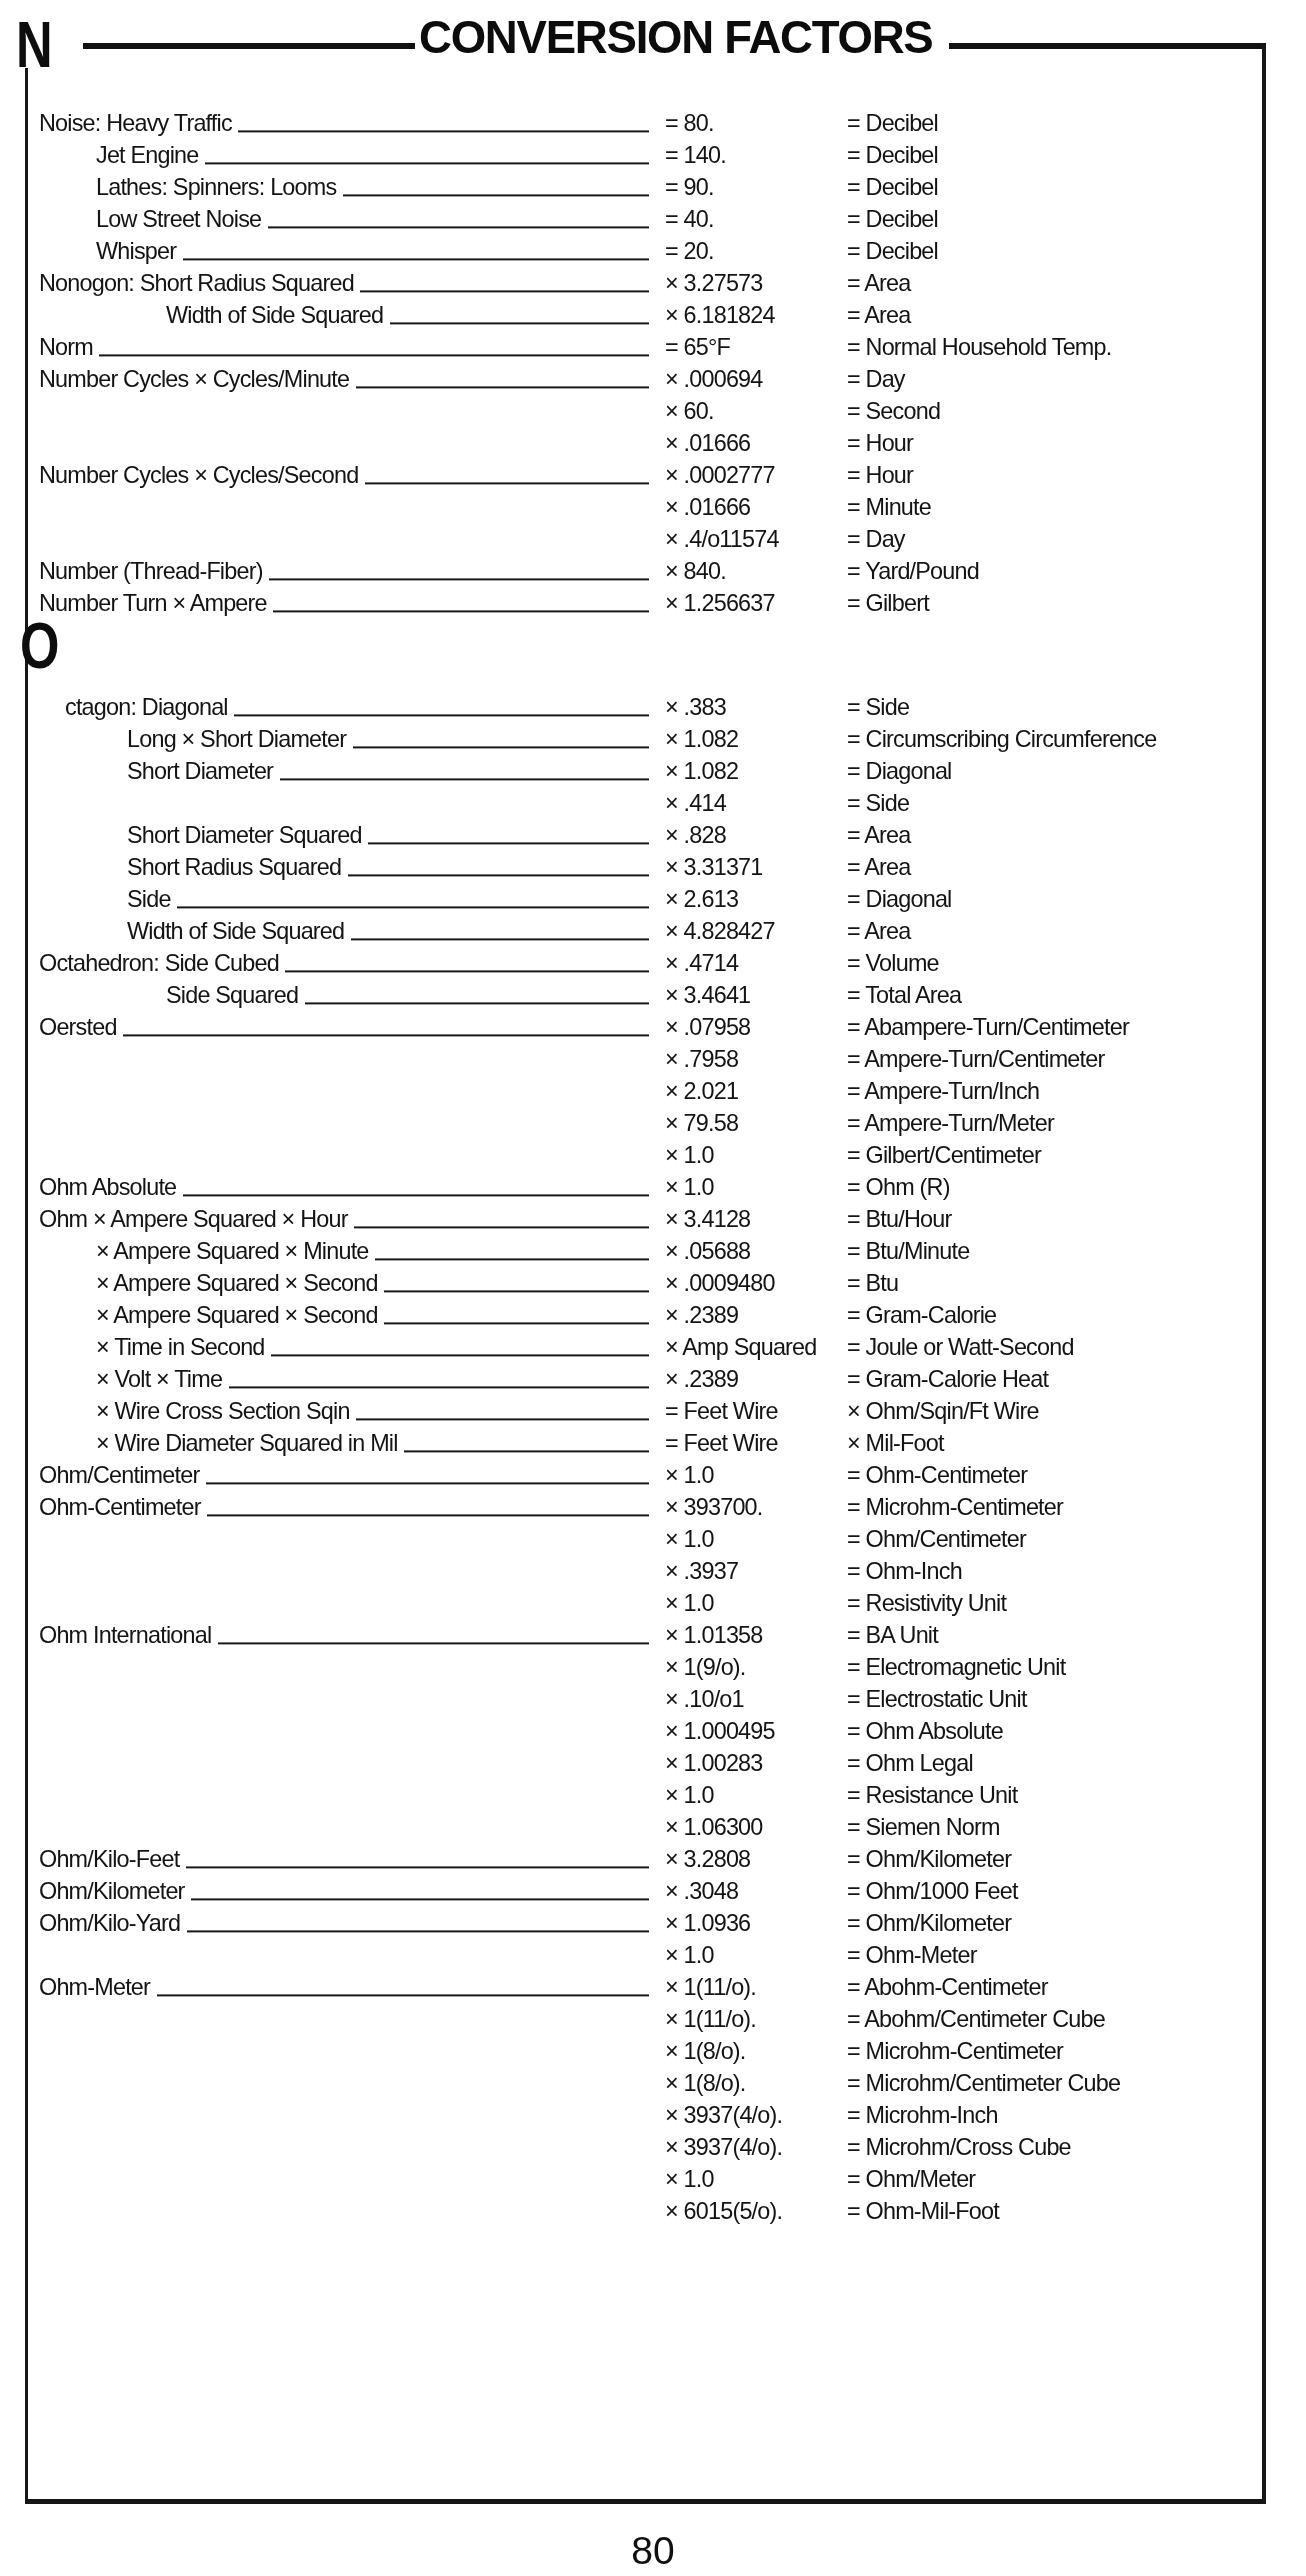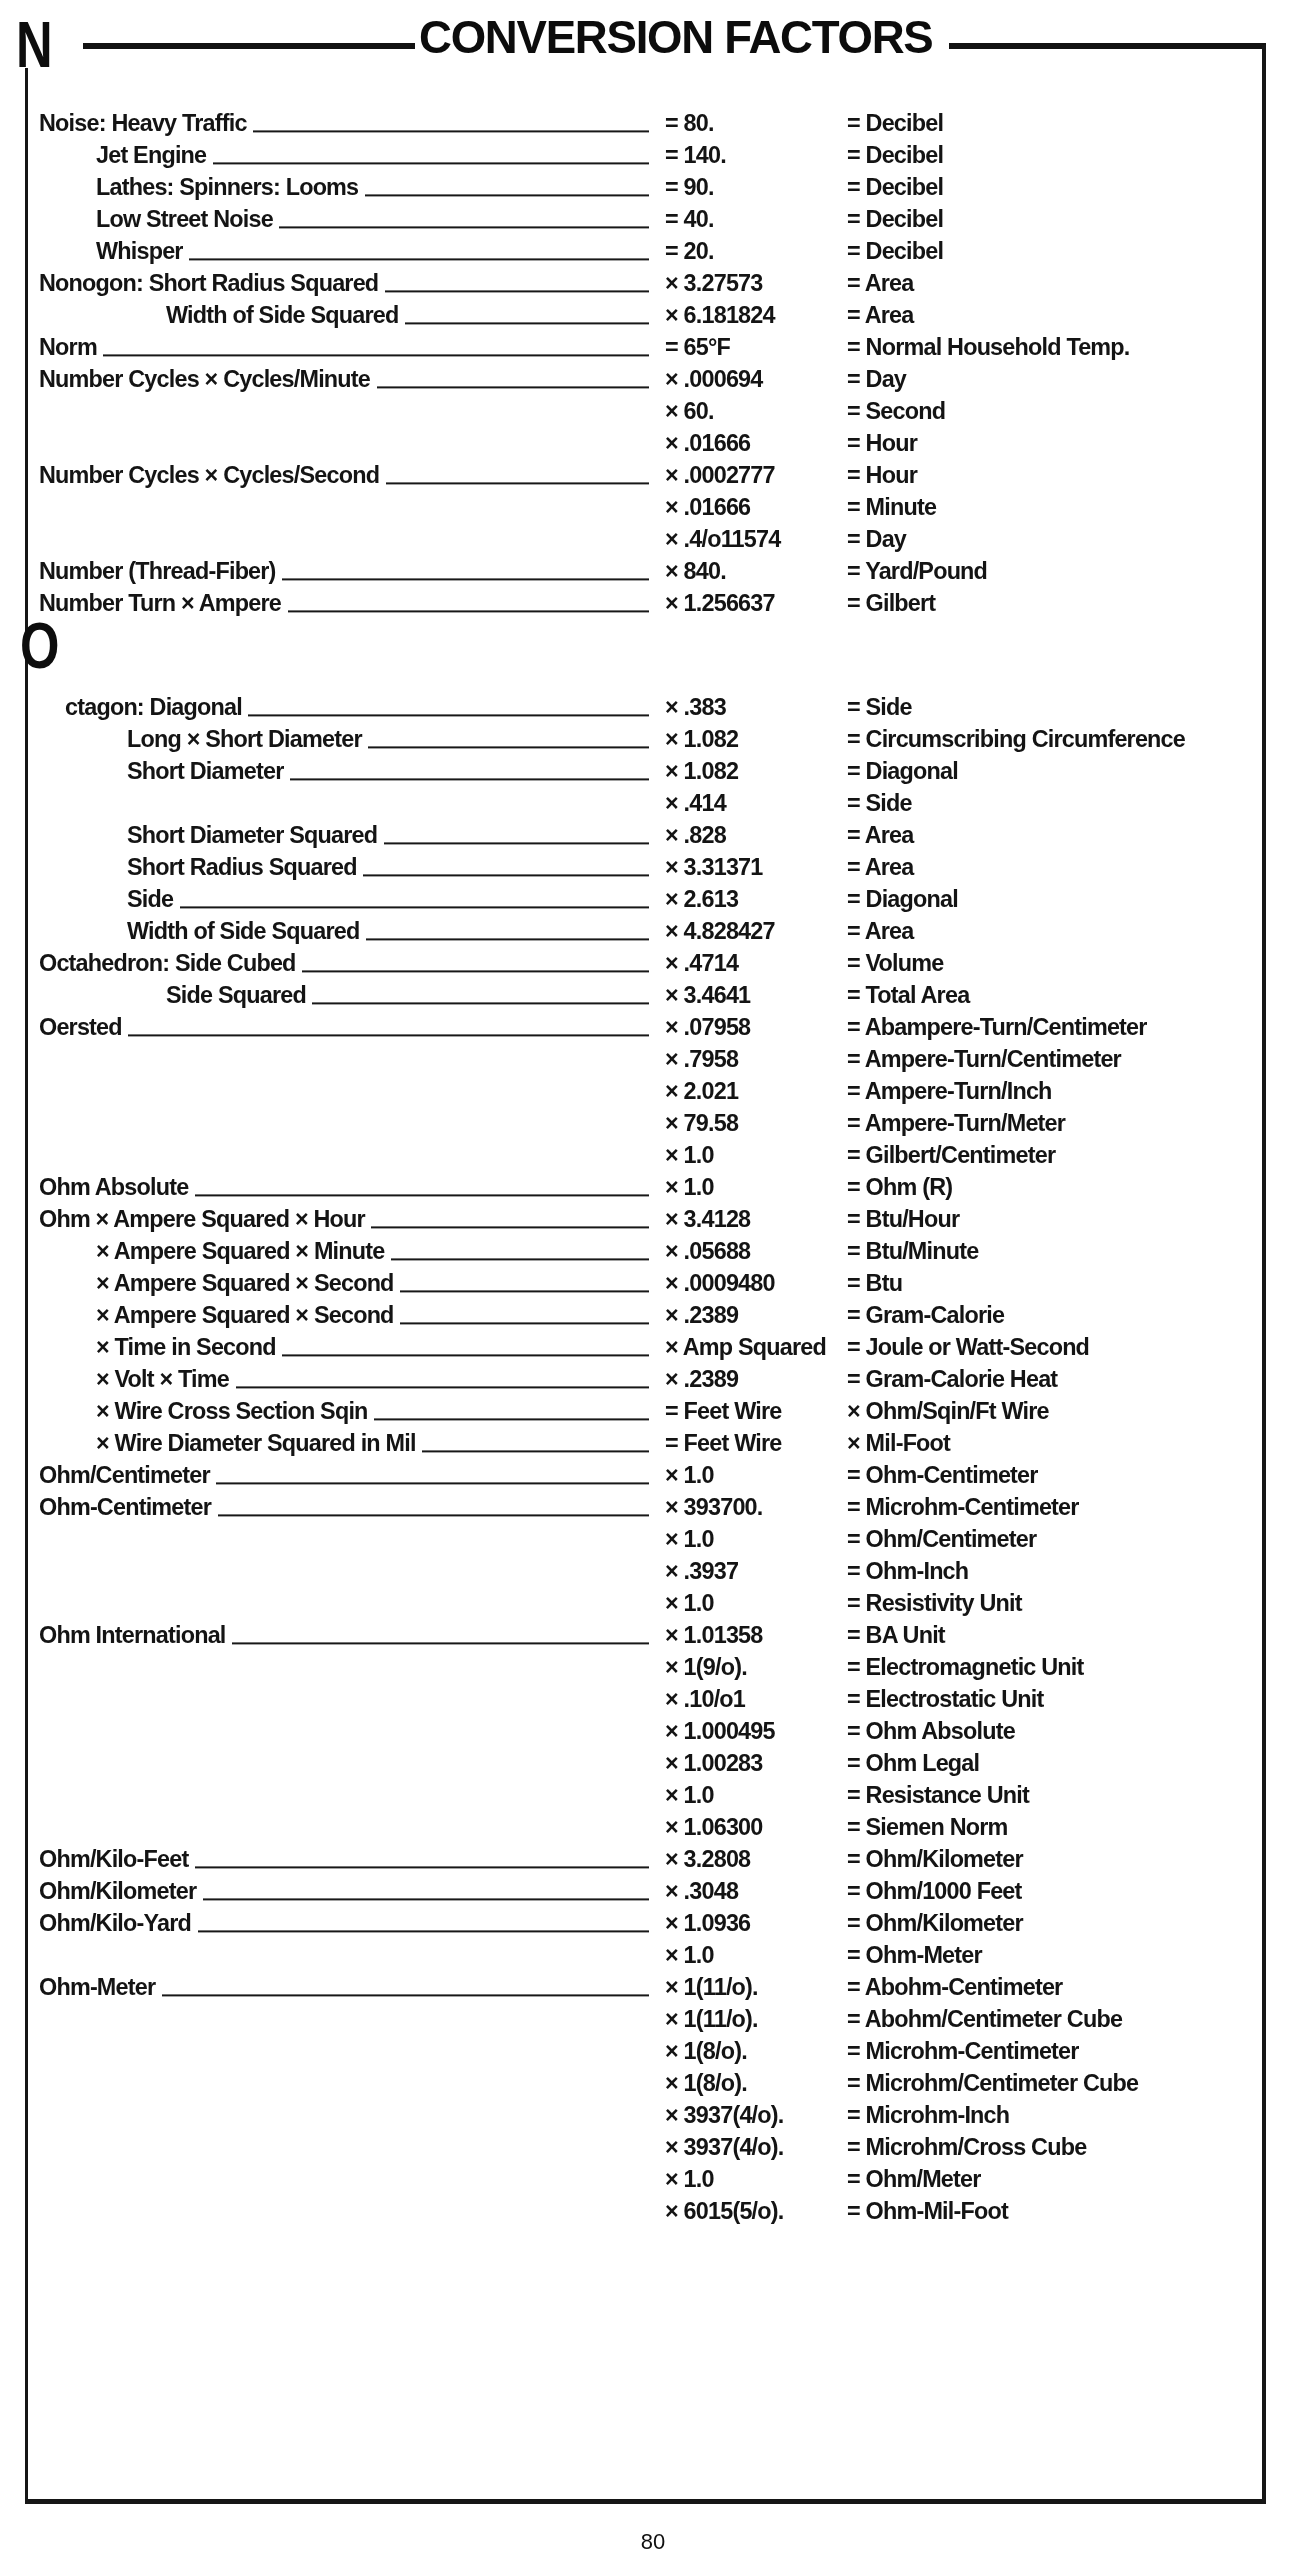--- a/index.html
+++ b/index.html
@@ -37,21 +37,21 @@
     white-space:nowrap;
   }
   .rule{position:absolute;top:43px;height:5.8px;background:#121212;}
   .rule-left{left:83px;width:332px;}
   .rule-right{left:949px;width:317px;}
   
   .border-left{position:absolute;left:25px;top:68px;width:3.2px;height:2436px;background:#161616;}
   .border-right{position:absolute;left:1262px;top:45px;width:3.9px;height:2458px;background:#161616;}
   .border-bottom{position:absolute;left:25px;top:2499px;width:1241px;height:4.5px;background:#161616;}
   
-  .rows{position:absolute;left:39px;width:1223px;font-weight:bold;}
+  .rows{position:absolute;left:39px;width:1223px;}
   .rows-n{top:107px;}
   .rows-o{top:691px;}
   .row{position:relative;height:32px;font-size:23.4px;letter-spacing:-0.8px;}
   .row-left{
     position:absolute;left:0;top:0;height:100%;width:615px;
     display:flex;align-items:center;
   }
   .lbl{white-space:nowrap;}
   .ind-0{padding-left:0;}
   .ind-1{padding-left:57px;}
@@ -71,21 +71,21 @@
   }
   .res{
     position:absolute;left:808px;top:50%;
     transform:translateY(-50%);
     white-space:nowrap;
   }
   
   .page-number{
     position:absolute;left:0;right:0;top:2529px;
     text-align:center;
-    font-size:22px;
+    font-size:39px;
     color:#101010;
   }
 </style>
 </head>
 <body>
 
 <div class="page">
 
   <div class="big-letter letter-n">N</div>
   <div class="rule rule-left"></div>

